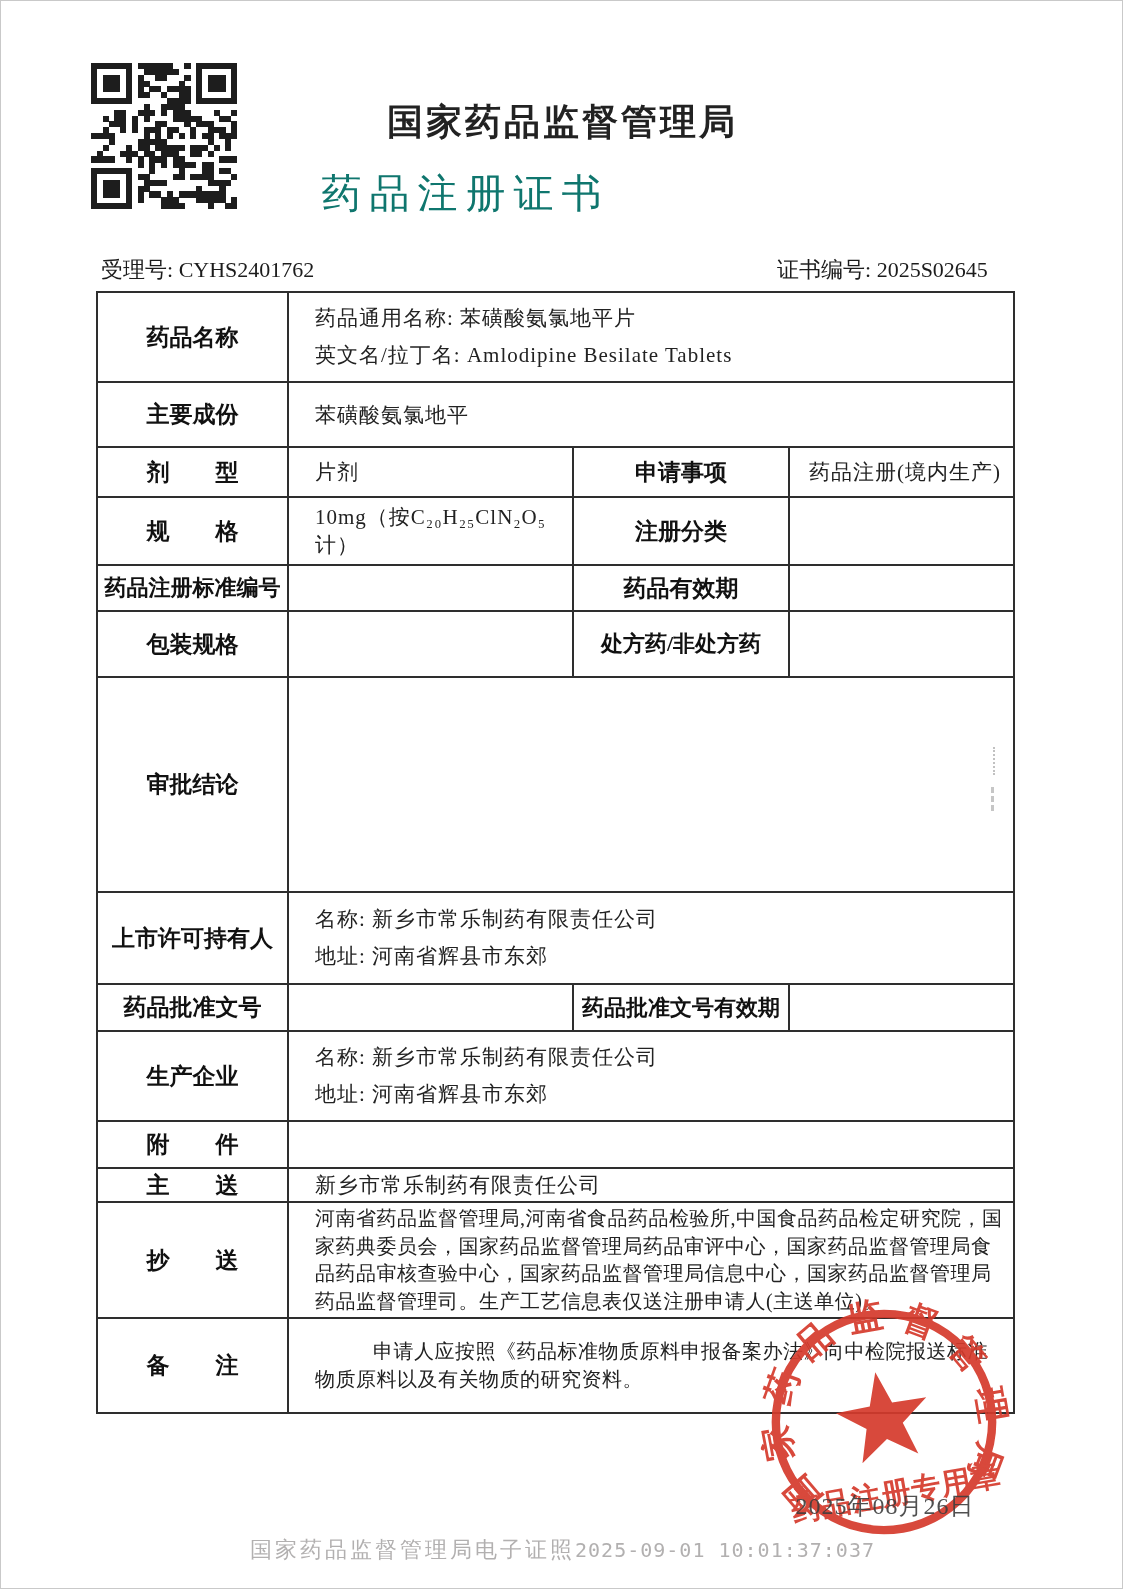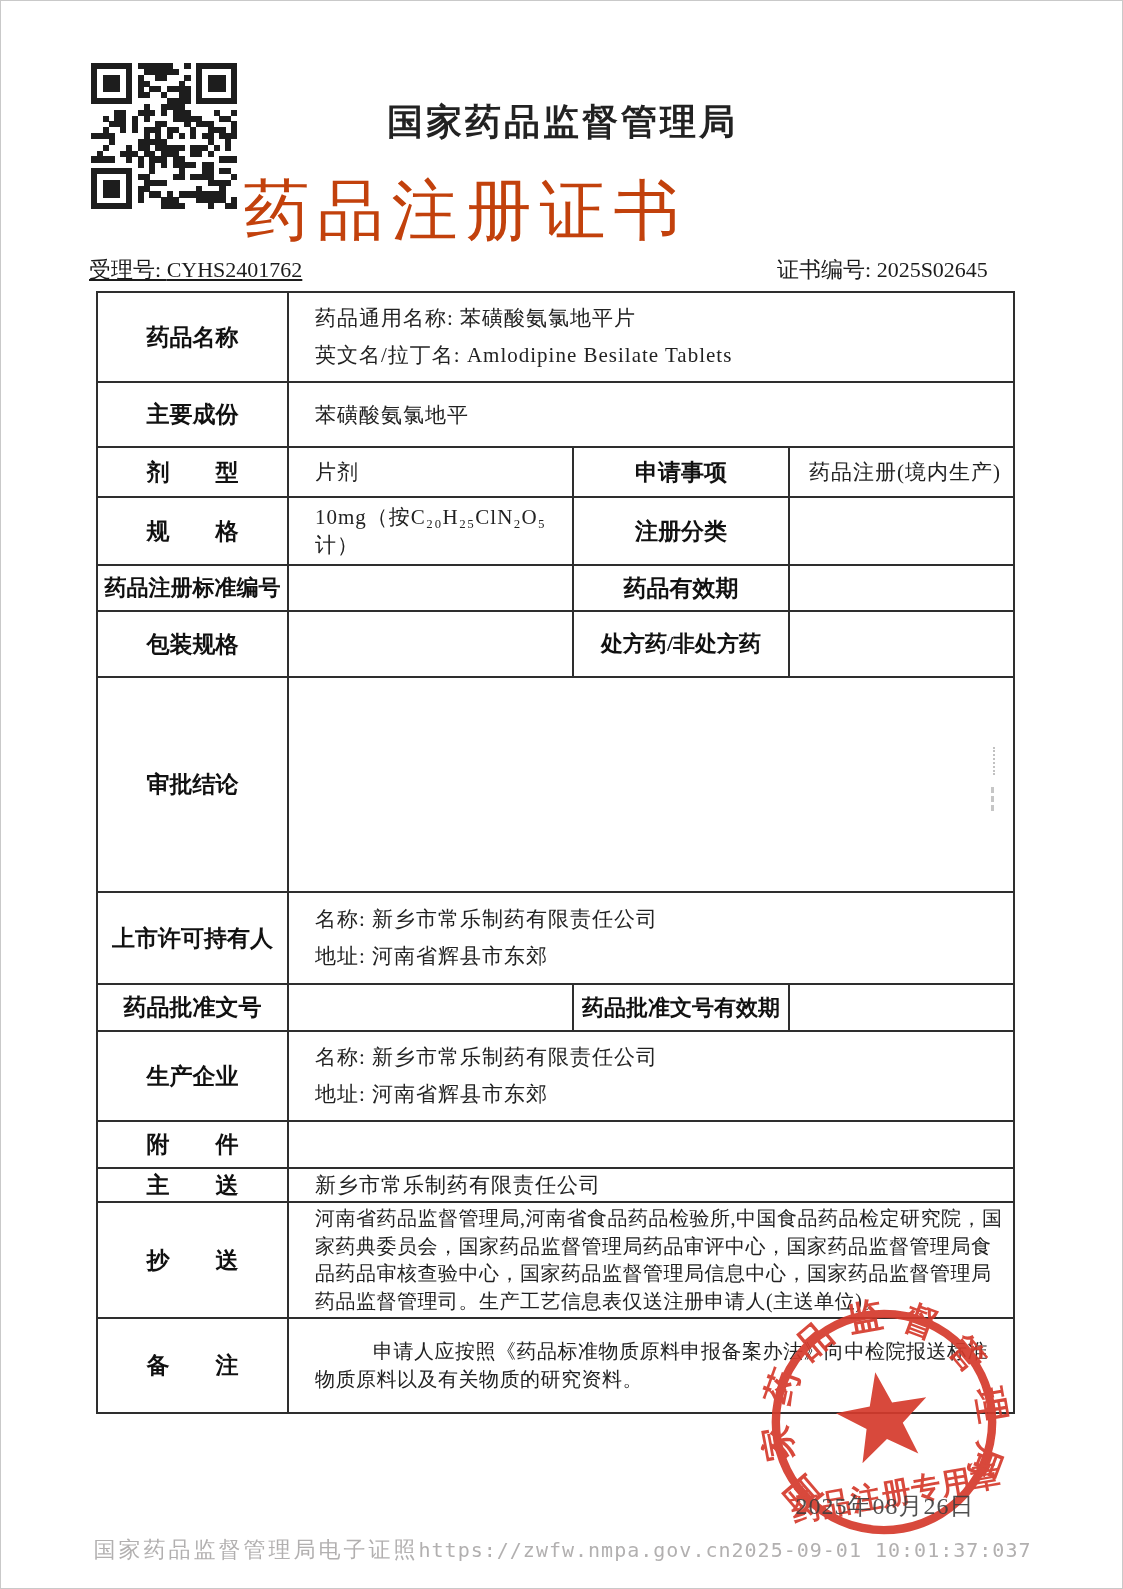--- a/index.html
+++ b/index.html
@@ -15,23 +15,23 @@
   }
   
   .qr{position:absolute;left:90px;top:60px;width:146px;height:150px;}
   .title-agency{
     position:absolute;left:0;top:97px;width:1123px;text-align:center;
     font-family:"Liberation Sans","DejaVu Sans",sans-serif;
     font-size:36px;font-weight:600;letter-spacing:3px;color:#222;
   }
   .title-cert{
     position:absolute;left:0;top:165px;width:929px;text-align:center;
-    font-size:66px;font-weight:400;letter-spacing:8px;color:#c2410c;
-  }
-  .meta-acceptance{position:absolute;left:88px;top:254px;font-size:22px;text-decoration:underline;}
+    font-size:40px;font-weight:400;letter-spacing:8px;color:#0f766e;
+  }
+  .meta-acceptance{position:absolute;left:100px;top:254px;font-size:22px;}
   .meta-cert{position:absolute;left:776px;top:254px;font-size:22px;}
 
   
   table.cert{
     position:absolute;left:95px;top:290px;width:917px;
     border-collapse:collapse;table-layout:fixed;
   }
   table.cert td{
     border:2px solid #2e2e2e;
     vertical-align:middle;
@@ -518,17 +518,16 @@
     <text font-size="33" font-weight="bold" fill="#d53a2c" font-family="Liberation Serif, DejaVu Serif, serif">
       <textPath href="#arcPath" startOffset="2" textLength="420" lengthAdjust="spacing">国家药品监督管理局</textPath>
     </text>
     <polygon fill="#d53a2c" points="120,72 130.8,103.1 163.7,103.8 137.5,123.7 147,155.2 120,136.4 93,155.2 102.5,123.7 76.3,103.8 109.2,103.1"></polygon>
     <text x="120" y="198" text-anchor="middle" font-size="28" font-weight="bold" fill="#d53a2c" font-family="Liberation Sans, DejaVu Sans, sans-serif" letter-spacing="1">药品注册专用章</text>
   </svg>
   <div class="stamp-date">2025年08月26日</div>
 
   <div class="footer">
     <span class="cn">国家药品监督管理局电子证照</span>
-    <span class="mono">https://zwfw.nmpa.gov.cn</span>
     <span class="mono">2025-09-01 10:01:37:037</span>
   </div>
 
 </div>
 
 </body></html>

